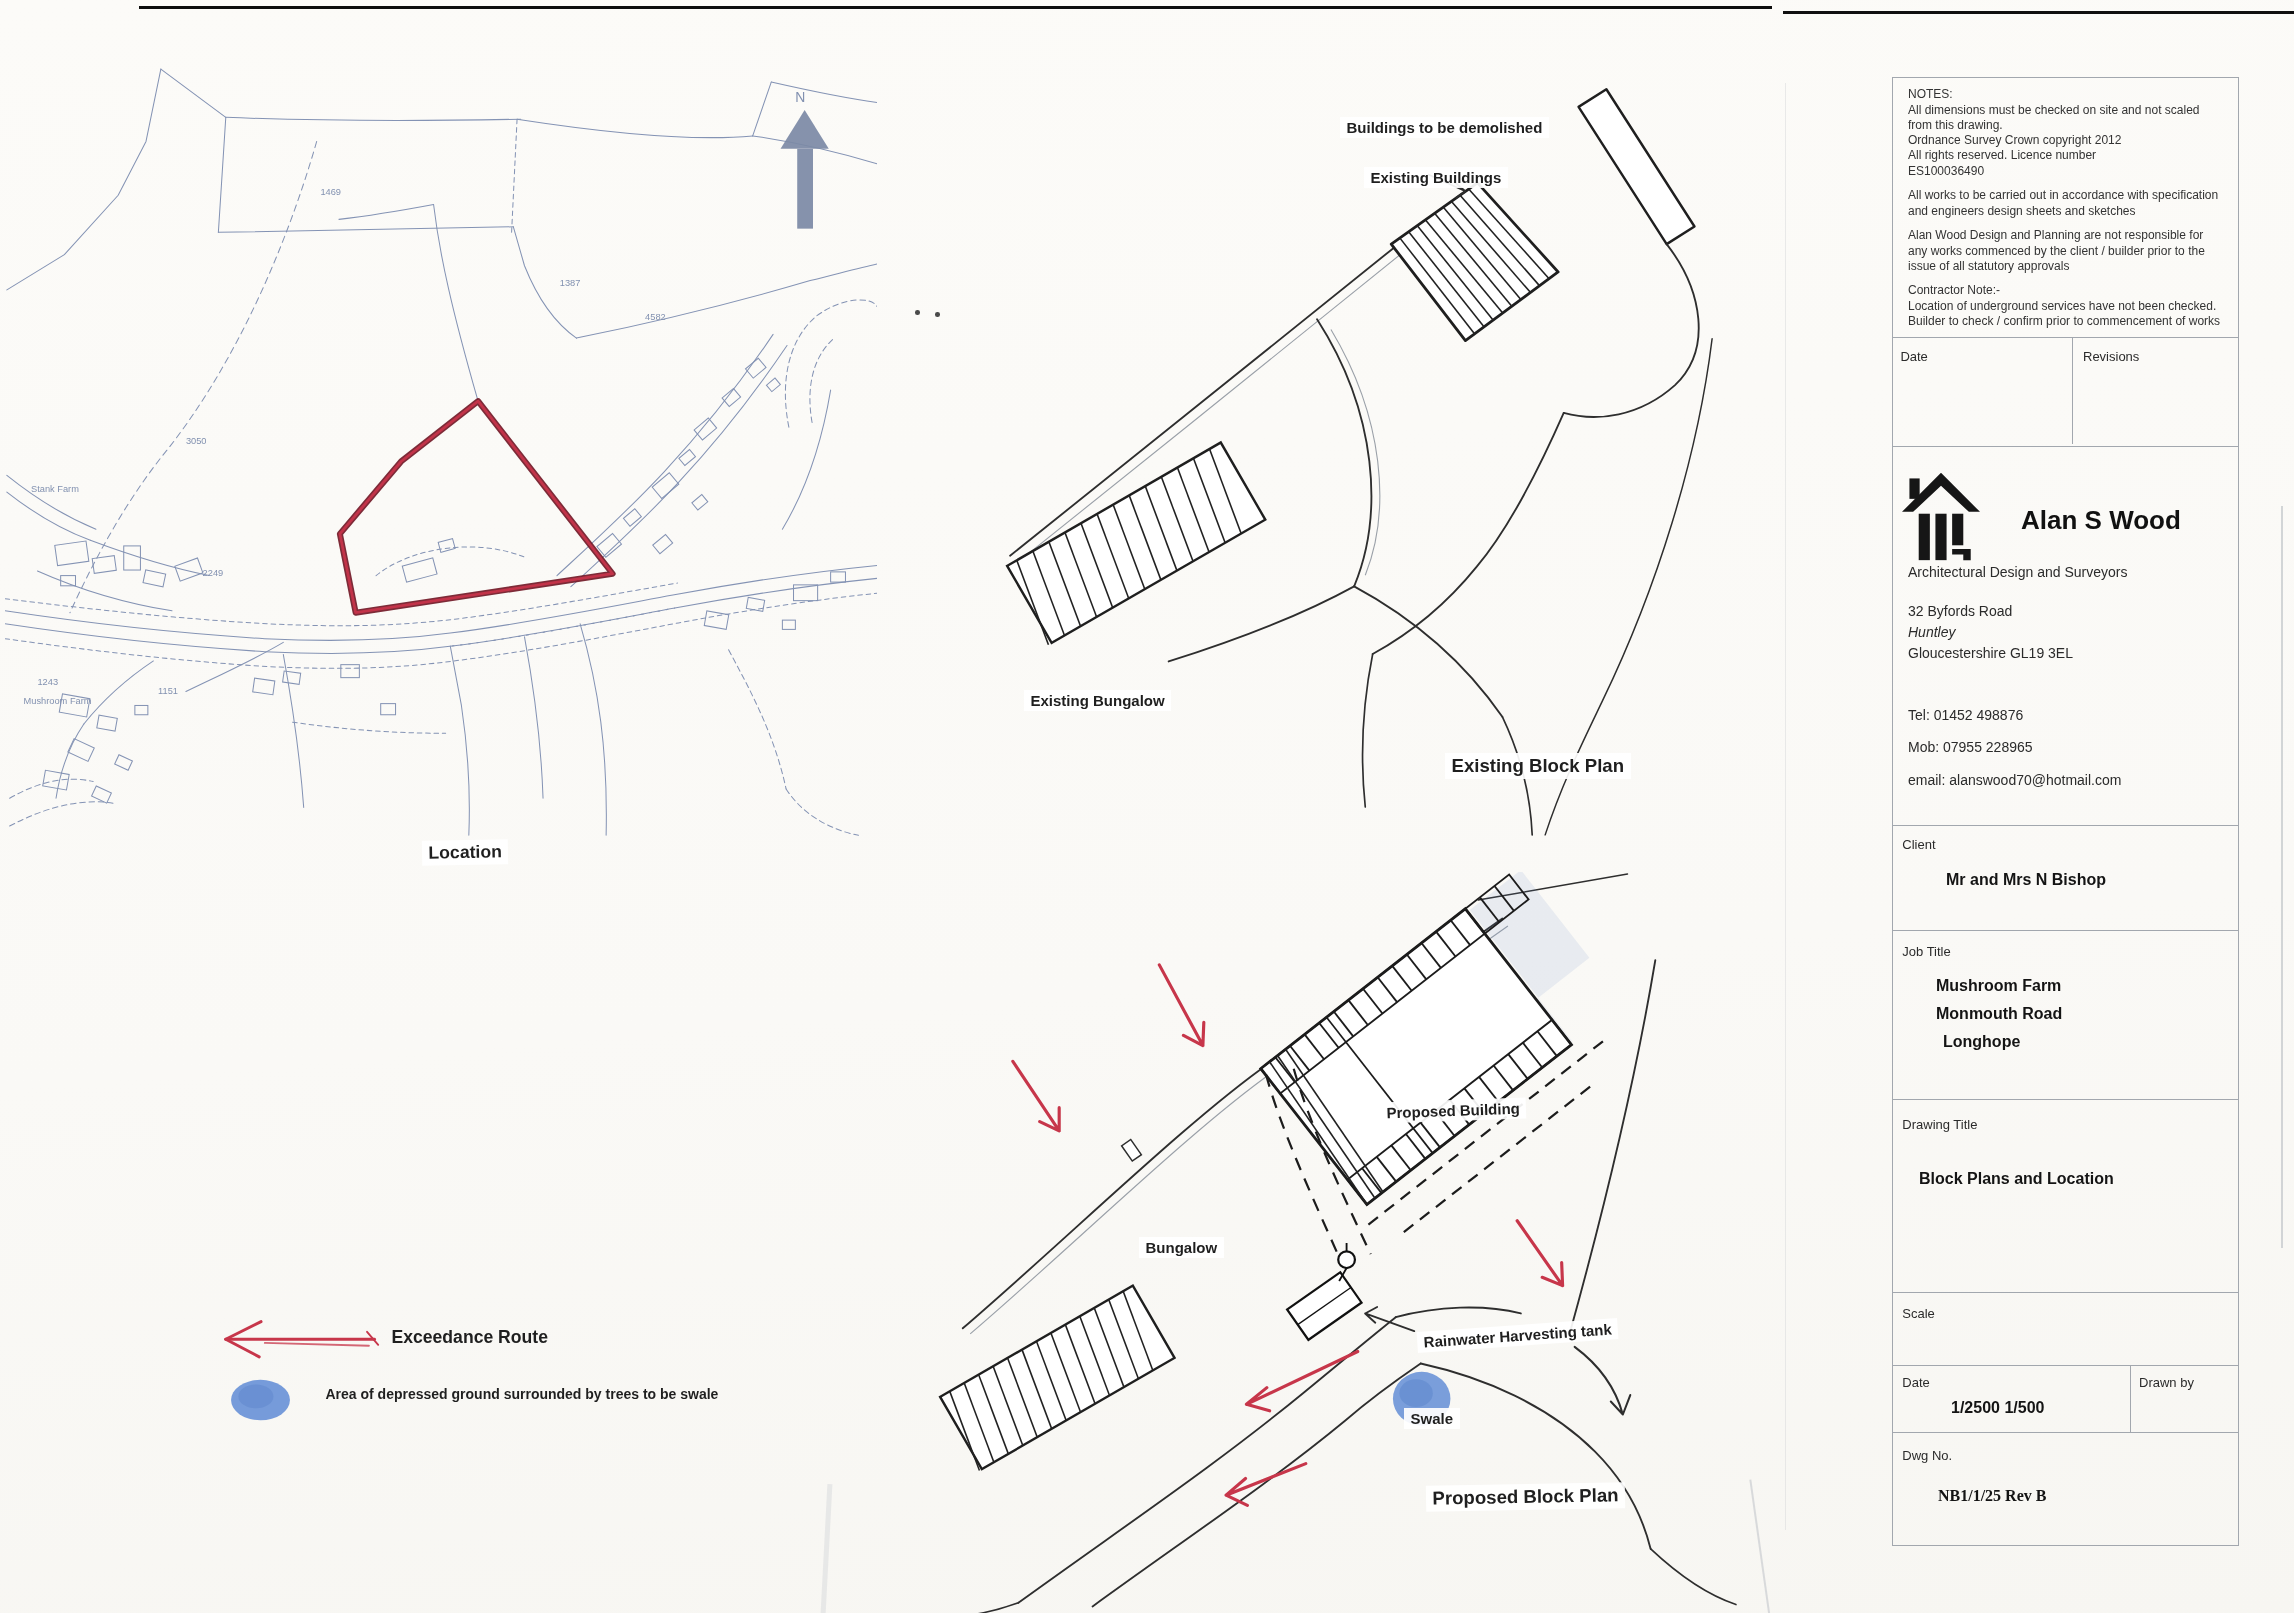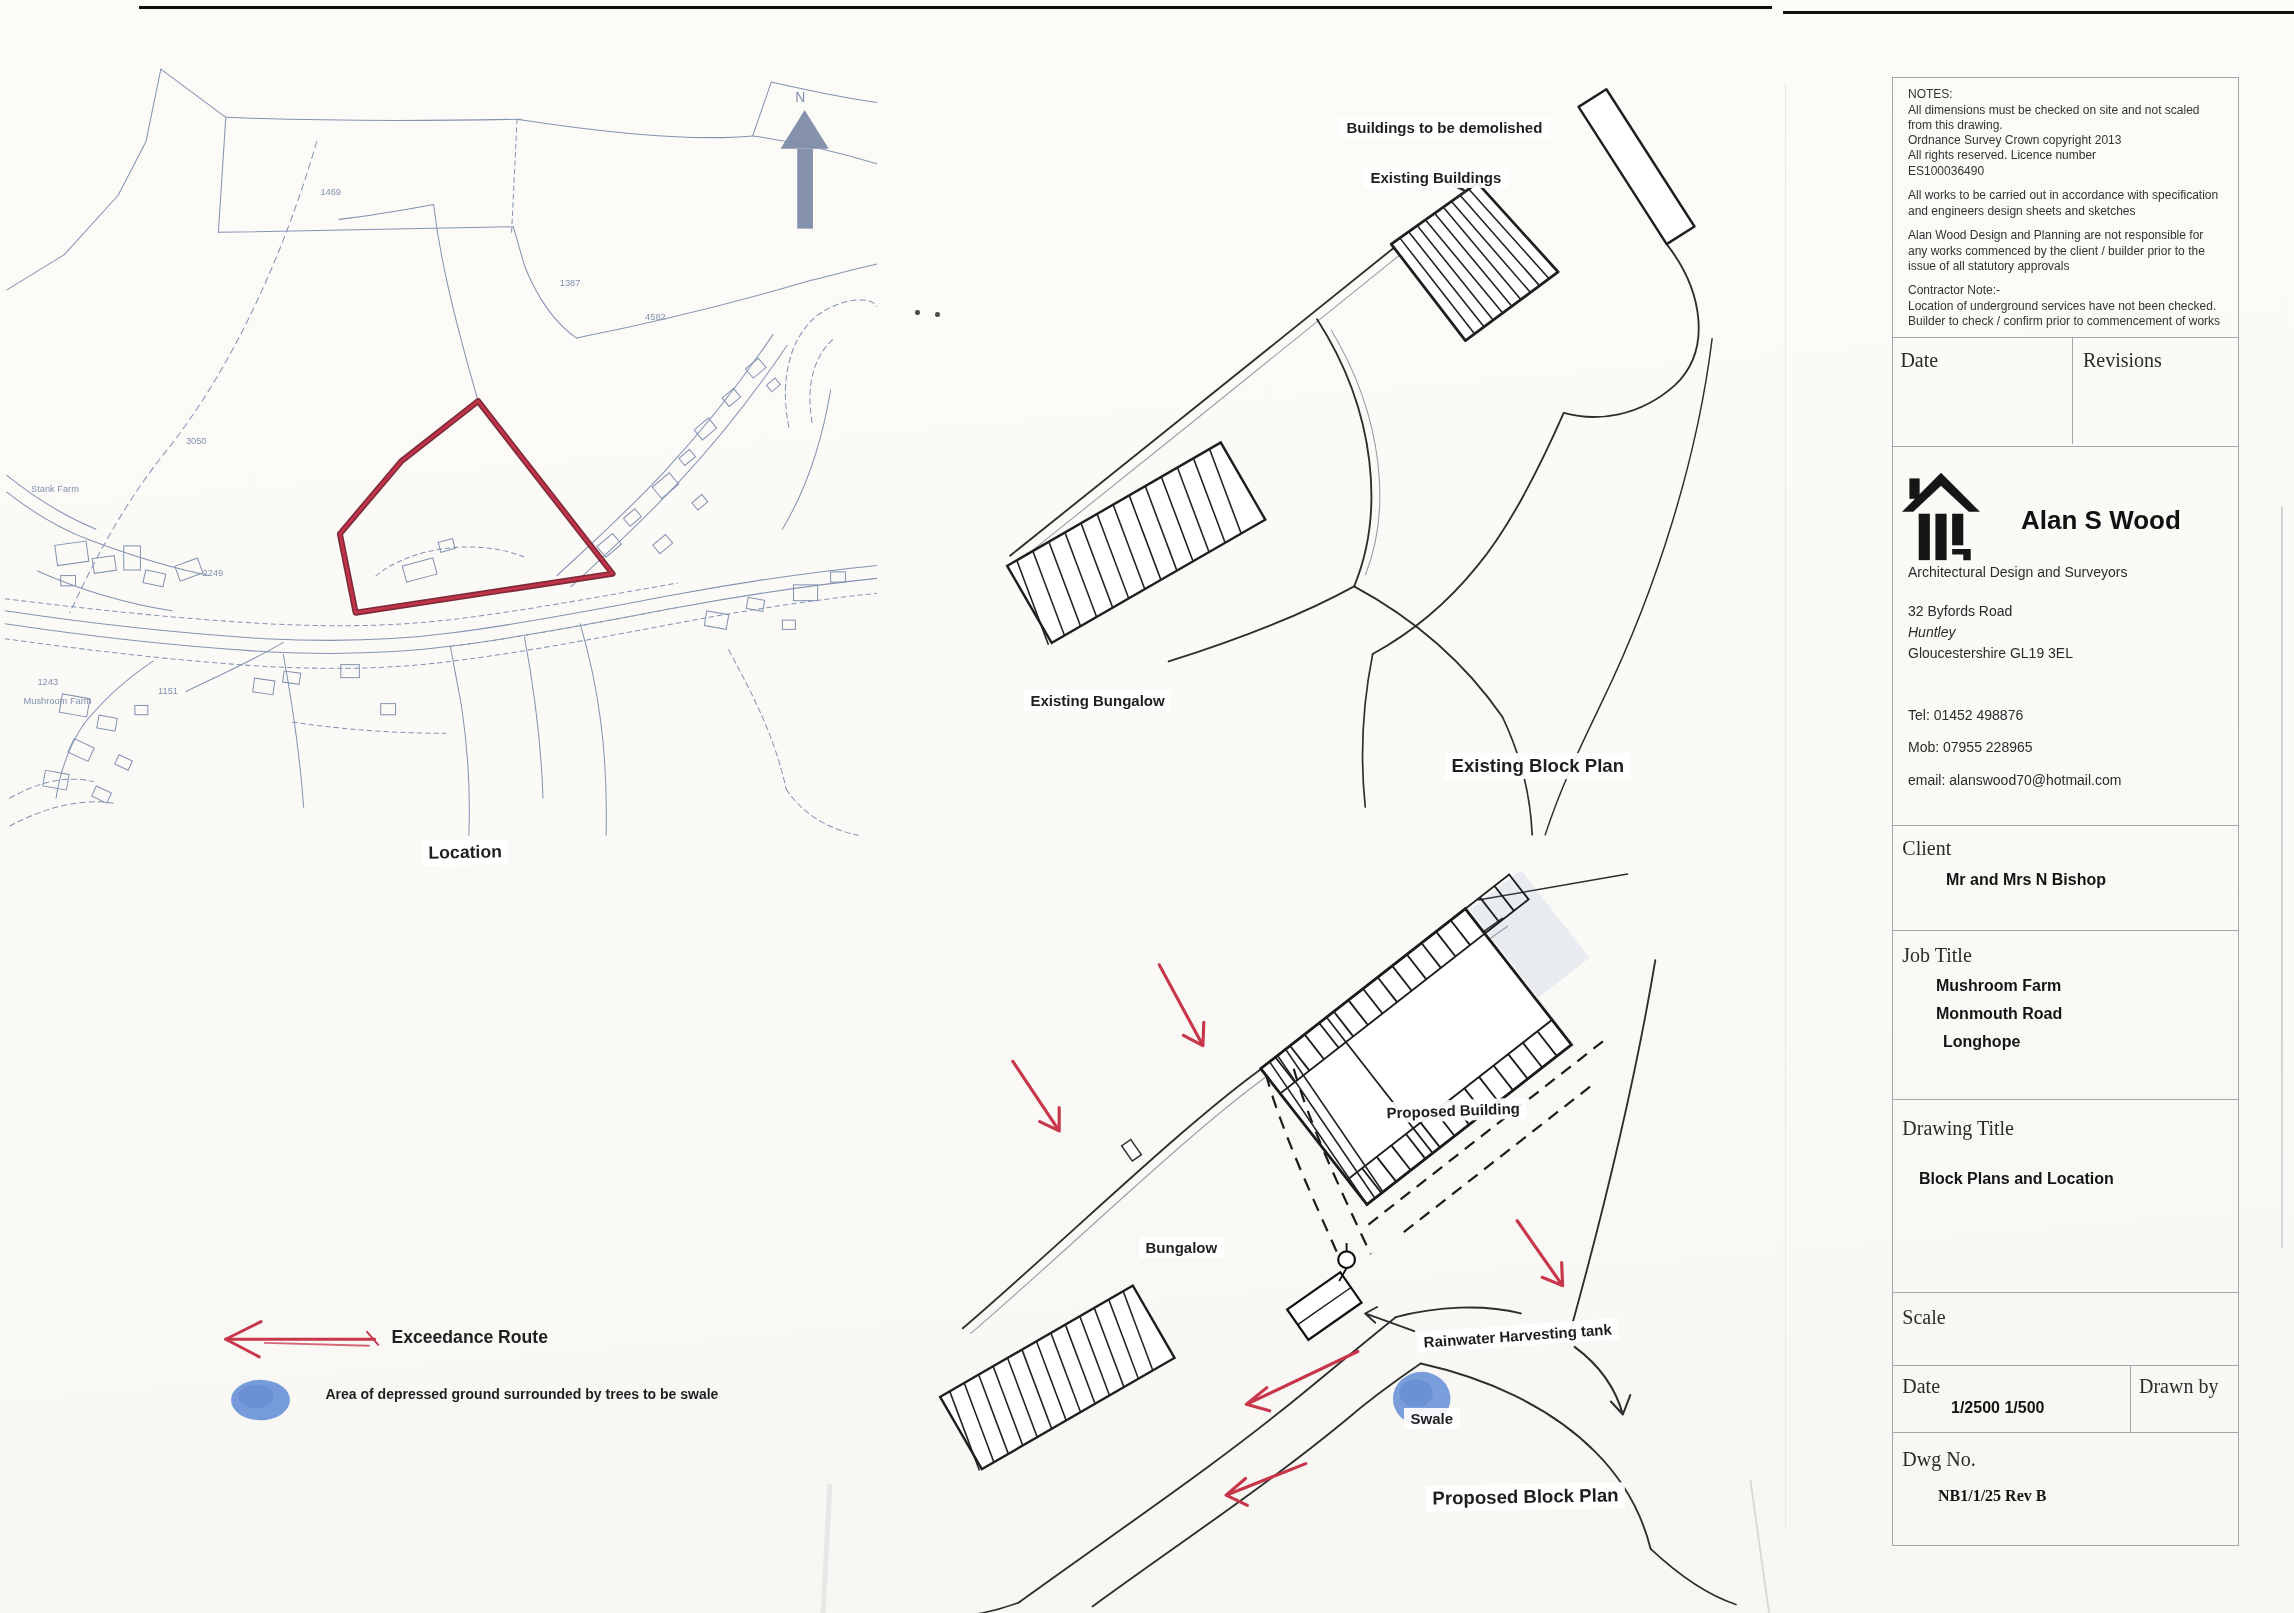--- a/index.html
+++ b/index.html
@@ -9,21 +9,21 @@
   .lbl-16{font-size:15px;}
   .lbl-19{font-size:17.6px;}
   .lbl-20{font-size:18.6px;}
   .maptext{font-family:"Liberation Sans",sans-serif;fill:#8291b0;}
   .sk{stroke:#2e2e2e;fill:none;stroke-linecap:round;stroke-linejoin:round;}
   .mp{stroke:#8493b4;fill:none;stroke-width:1.1;stroke-linecap:round;stroke-linejoin:round;}
   .mprect{stroke:#8493b4;fill:none;stroke-width:1.1;}
   
   #titleblock{position:absolute;left:1892px;top:77px;width:347px;height:1469px;border:0.9px solid #a2a7ae;box-sizing:border-box;}
   .tb-sec{position:absolute;left:0;width:100%;border-top:0.9px solid #a2a7ae;box-sizing:border-box;}
-  .tb-label{position:absolute;font-size:20px;color:#2b2b2b;font-family:Liberation Serif, serif;}
+  .tb-label{position:absolute;font-size:13px;color:#2b2b2b;}
   .tb-bold{position:absolute;font-weight:bold;font-size:16px;color:#141414;}
   .notes{position:absolute;left:15px;top:9.3px;width:315px;font-size:12px;line-height:15.3px;color:#333;}
   .notes p{margin:0 0 9.3px 0;}
   .notes .tight{margin:0;}
   .vdiv{position:absolute;top:0;bottom:0;width:0.9px;background:#a2a7ae;}
   .contact-line{position:absolute;font-size:14px;color:#2b2b2b;}
 </style>
 </head>
 <body>
 
@@ -349,21 +349,21 @@
     <ellipse cx="30" cy="20" rx="19" ry="13" fill="#5d86cc" opacity="0.5"></ellipse>
   </svg>
   <div class="lbl" style="left:319px;top:1384px;font-size:14px;background:transparent;">Area of depressed ground surrounded by trees to be swale</div>
 
   <div id="titleblock">
 
     <div class="tb-sec" style="top:0;height:259px;border-top:none;">
       <div class="notes">
         <p class="tight">NOTES:</p>
         <p class="tight">All dimensions must be checked on site and not scaled from this drawing.</p>
-        <p class="tight">Ordnance Survey Crown copyright 2013</p>
+        <p class="tight">Ordnance Survey Crown copyright 2012</p>
         <p class="tight">All rights reserved. Licence number</p>
         <p>ES100036490</p>
         <p>All works to be carried out in accordance with specification and engineers design sheets and sketches</p>
         <p>Alan Wood Design and Planning are not responsible for any works commenced by the client / builder prior to the issue of all statutory approvals</p>
         <p class="tight">Contractor Note:-</p>
         <p class="tight">Location of underground services have not been checked. Builder to check / confirm prior to commencement of works</p>
       </div>
     </div>
 
     <div class="tb-sec" style="top:259px;height:107px;">

